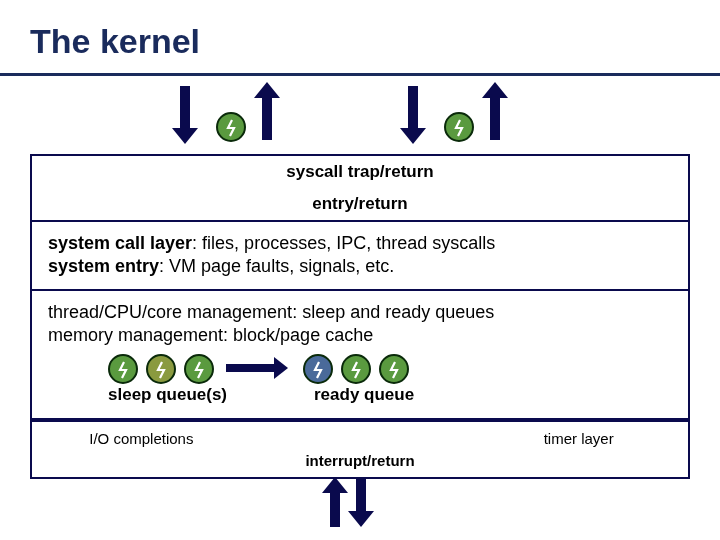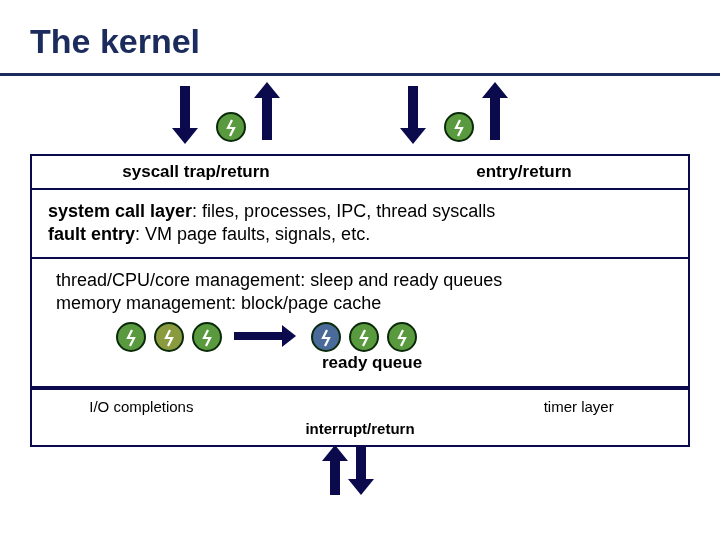--- a/index.html
+++ b/index.html
@@ -74,37 +74,38 @@
 .green { background: #5a9a3f; }
 .olive { background: #8a9a3f; }
 .blue  { background: #4a6a9a; }
 .main-box {
   margin: 0 30px;
   border: 2px solid #0a0a4d;
 }
 .row-top {
   display: flex;
   border-bottom: 2px solid #0a0a4d;
+  flex-direction: column;
 }
 .row-top .cell {
   flex: 1;
   text-align: center;
   font-weight: bold;
   font-size: 17px;
   padding: 6px 4px;
 }
 .row-mid {
   padding: 10px 16px;
   border-bottom: 2px solid #0a0a4d;
   font-size: 18px;
   line-height: 1.3;
 }
 .row-mid .b { font-weight: bold; }
 .row-mgmt {
-  padding: 10px 24px;
+  padding: 10px 16px;
   border-bottom: 2px solid #0a0a4d;
   font-size: 18px;
   line-height: 1.3;
 }
 .queue-row {
   position: relative;
   height: 60px;
 }
 .queue-label {
   position: absolute;
@@ -169,21 +170,21 @@
 
 <div class="main-box">
 
   <div class="row-top">
     <div class="cell">syscall trap/return</div>
     <div class="cell">entry/return</div>
   </div>
 
   <div class="row-mid">
     <span class="b">system call layer</span><span>: files, processes, IPC, thread syscalls</span><br>
-    <span class="b">fault entry</span><span>: VM page faults, signals, etc.</span>
+    <span class="b">system entry</span><span>: VM page faults, signals, etc.</span>
   </div>
 
   <div class="row-mgmt">
     <span class="b">thread/CPU/core management</span><span>: sleep and ready queues</span><br>
     <span class="b">memory management</span><span>: block/page cache</span>
 
     <div class="queue-row">
       <div class="token green" style="left:60px;top:6px">
           <svg width="20" height="20">
             <path class="bolt" d="M10 2 L6 10 L12 10 L8 18"></path>
@@ -211,20 +212,21 @@
           <svg width="20" height="20">
             <path class="bolt" d="M10 2 L6 10 L12 10 L8 18"></path>
           </svg>
         </div>
       <div class="token green" style="left:331px;top:6px">
           <svg width="20" height="20">
             <path class="bolt" d="M10 2 L6 10 L12 10 L8 18"></path>
           </svg>
         </div>
 
+      <div class="queue-label" style="left:60px">sleep queue(s)</div>
       <div class="queue-label" style="left:266px">ready queue</div>
     </div>
   </div>
 
   <div class="row-bottom">
     <div class="cell">I/O completions</div>
     <div class="cell bold">interrupt/return</div>
     <div class="cell">timer layer</div>
   </div>
 

